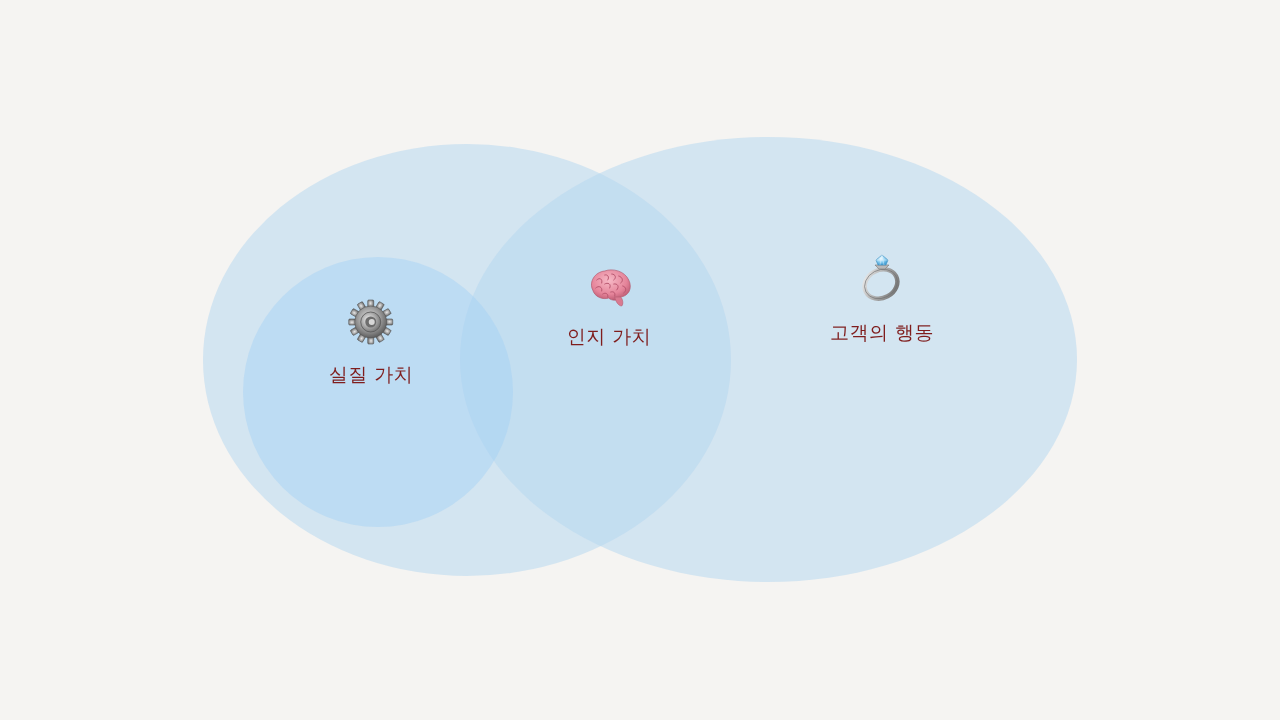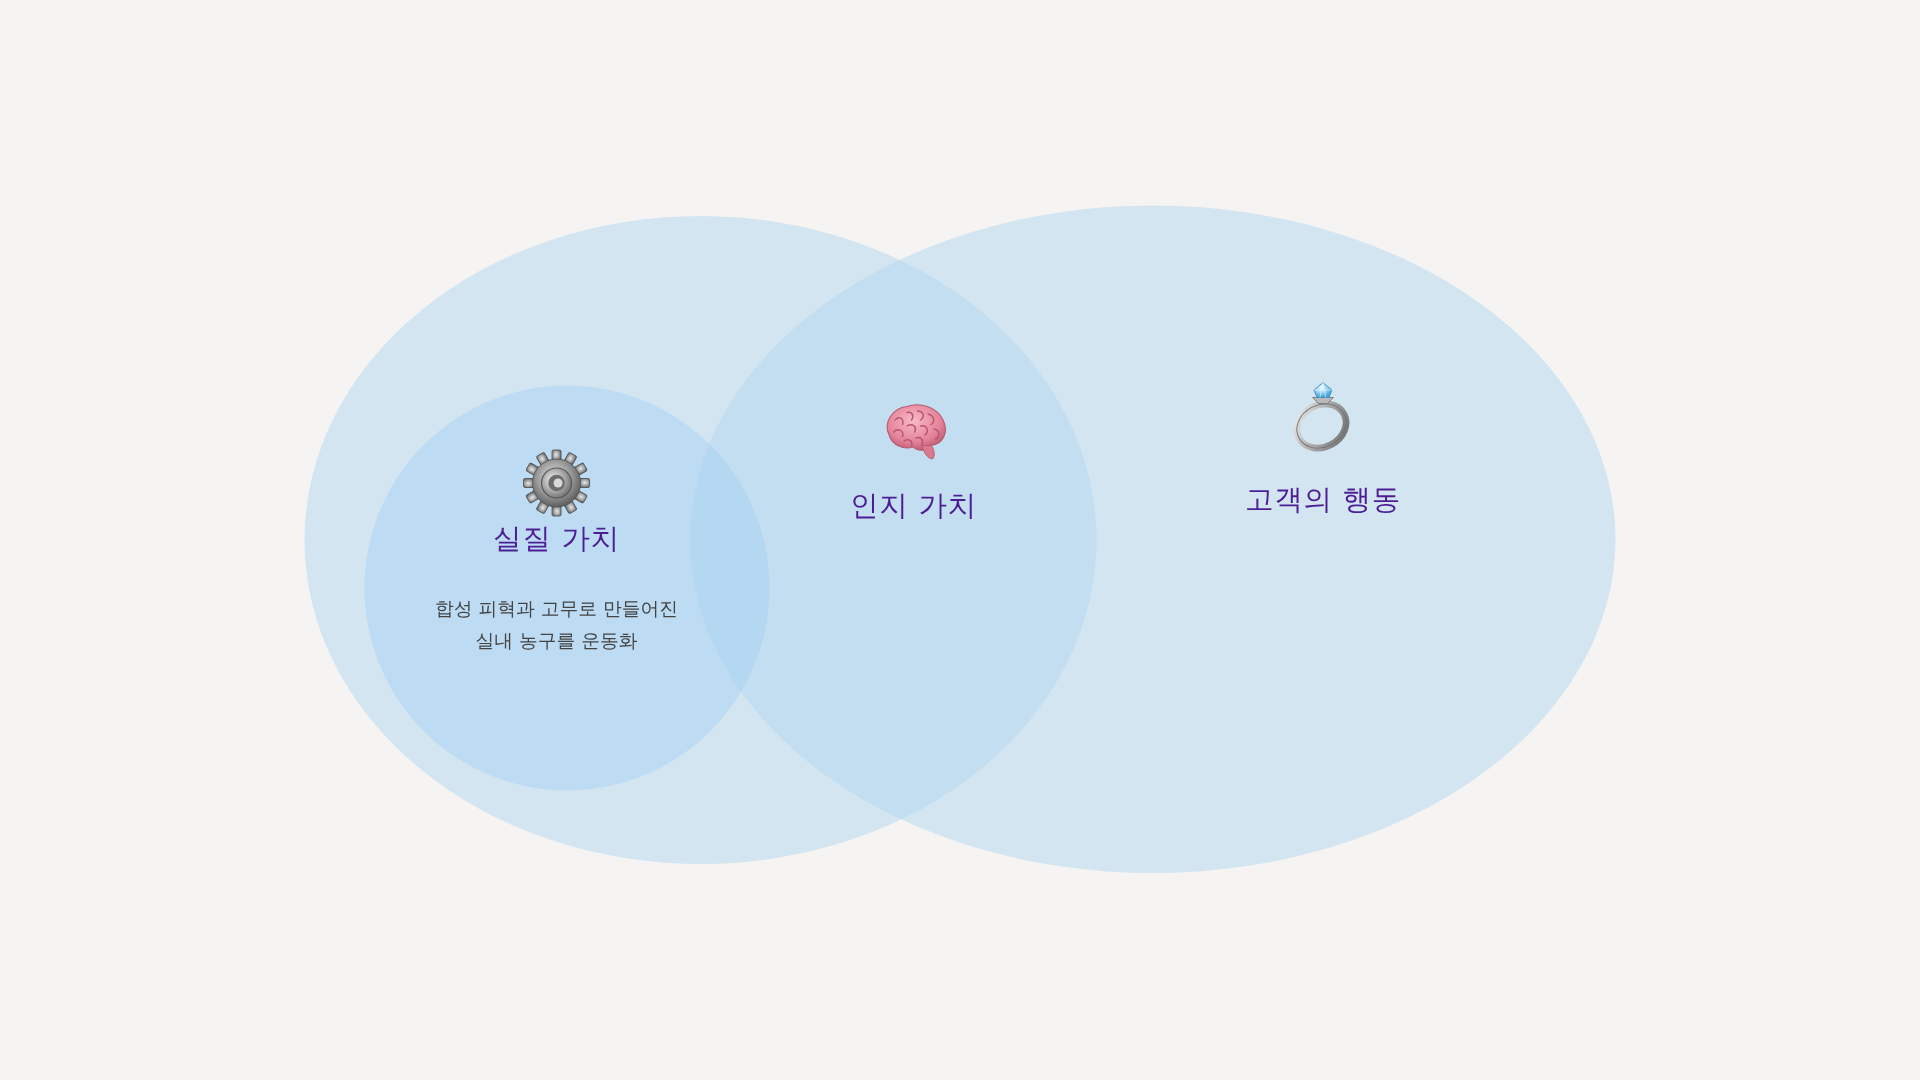--- a/index.html
+++ b/index.html
@@ -41,35 +41,35 @@
     }
     .icon {
       display: block;
       margin: 0 auto;
       line-height: 1;
     }
     .title {
       display: block;
       font-size: 19px;
       font-weight: 500;
-      color: #4c1d95;
+      color: #7f1d1d;
       letter-spacing: 0.5px;
     }
     .desc {
       display: block;
       font-size: 12.5px;
       line-height: 20.5px;
       color: #444;
     }
     .desc span { display: block; }
 
     
     .node-physical { left: 371px; top: 298px; }
     .node-physical .icon { width: 48px; height: 48px; }
-    .node-physical .title { }
+    .node-physical .title { margin-top: 16px; }
     .node-physical .desc { margin-top: 24px; }
 
     
     .node-cognitive { left: 609px; top: 266px; }
     .node-cognitive .icon { width: 48px; height: 44px; }
     .node-cognitive .title { margin-top: 14px; }
     .node-cognitive .desc { margin-top: 24px; }
 
     
     .node-behavior { left: 882px; top: 252px; }
@@ -115,24 +115,20 @@
             <rect x="-3" y="-22" width="6" height="8" rx="1" transform="rotate(330)"></rect>
             <circle r="16"></circle>
           </g>
           <circle r="10" fill="url(#hubG)" stroke="#555" stroke-width="0.8"></circle>
           <circle r="5.5" fill="#6d6d6d"></circle>
           <circle r="3" cx="1" fill="#d8d8d8"></circle>
         </g>
       </svg>
     </span>
     <span class="title">실질 가치</span>
-    <span class="desc">
-      <span>합성 피혁과 고무로 만들어진</span>
-      <span>실내 농구를 운동화</span>
-    </span>
   </div>
 
   <div class="node node-cognitive">
     <span class="icon">
       <svg width="48" height="44" viewBox="0 0 48 44">
         <defs>
           <radialGradient id="brainG" cx="45%" cy="35%" r="65%">
             <stop offset="0%" stop-color="#f7b9c6"></stop>
             <stop offset="70%" stop-color="#e5849a"></stop>
             <stop offset="100%" stop-color="#c05f77"></stop>

